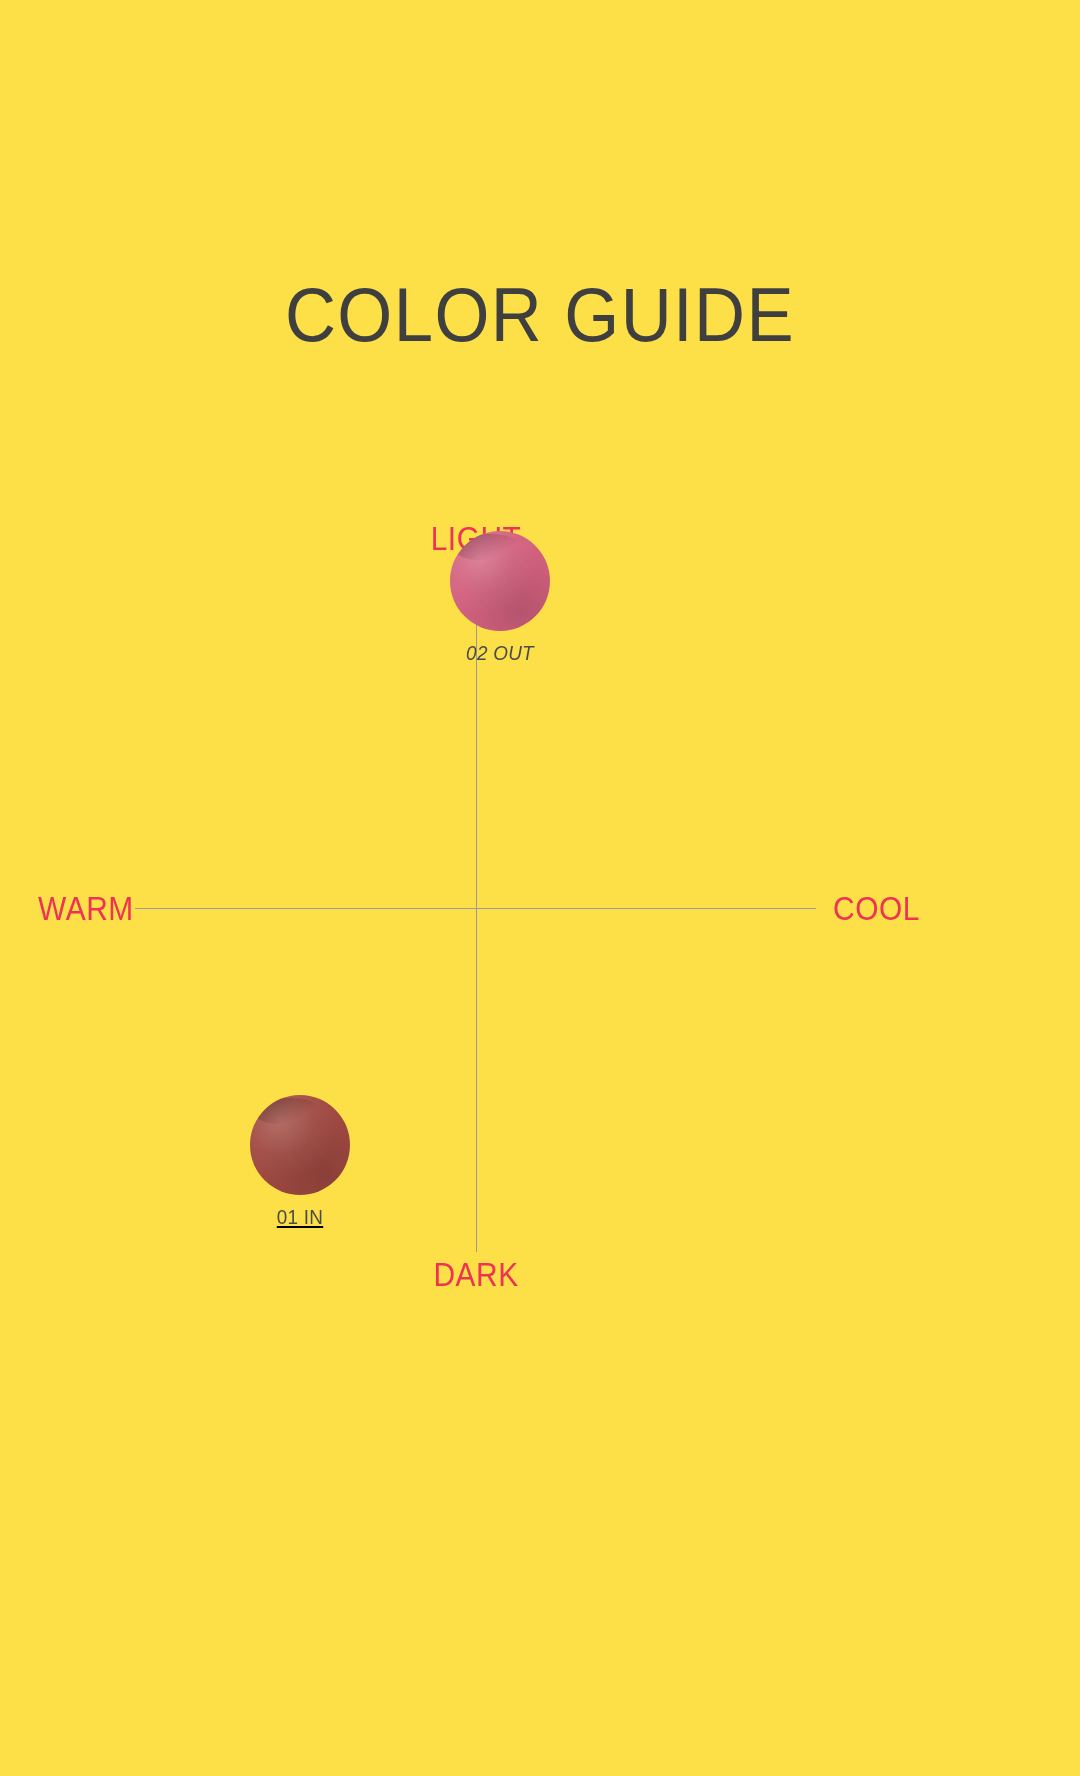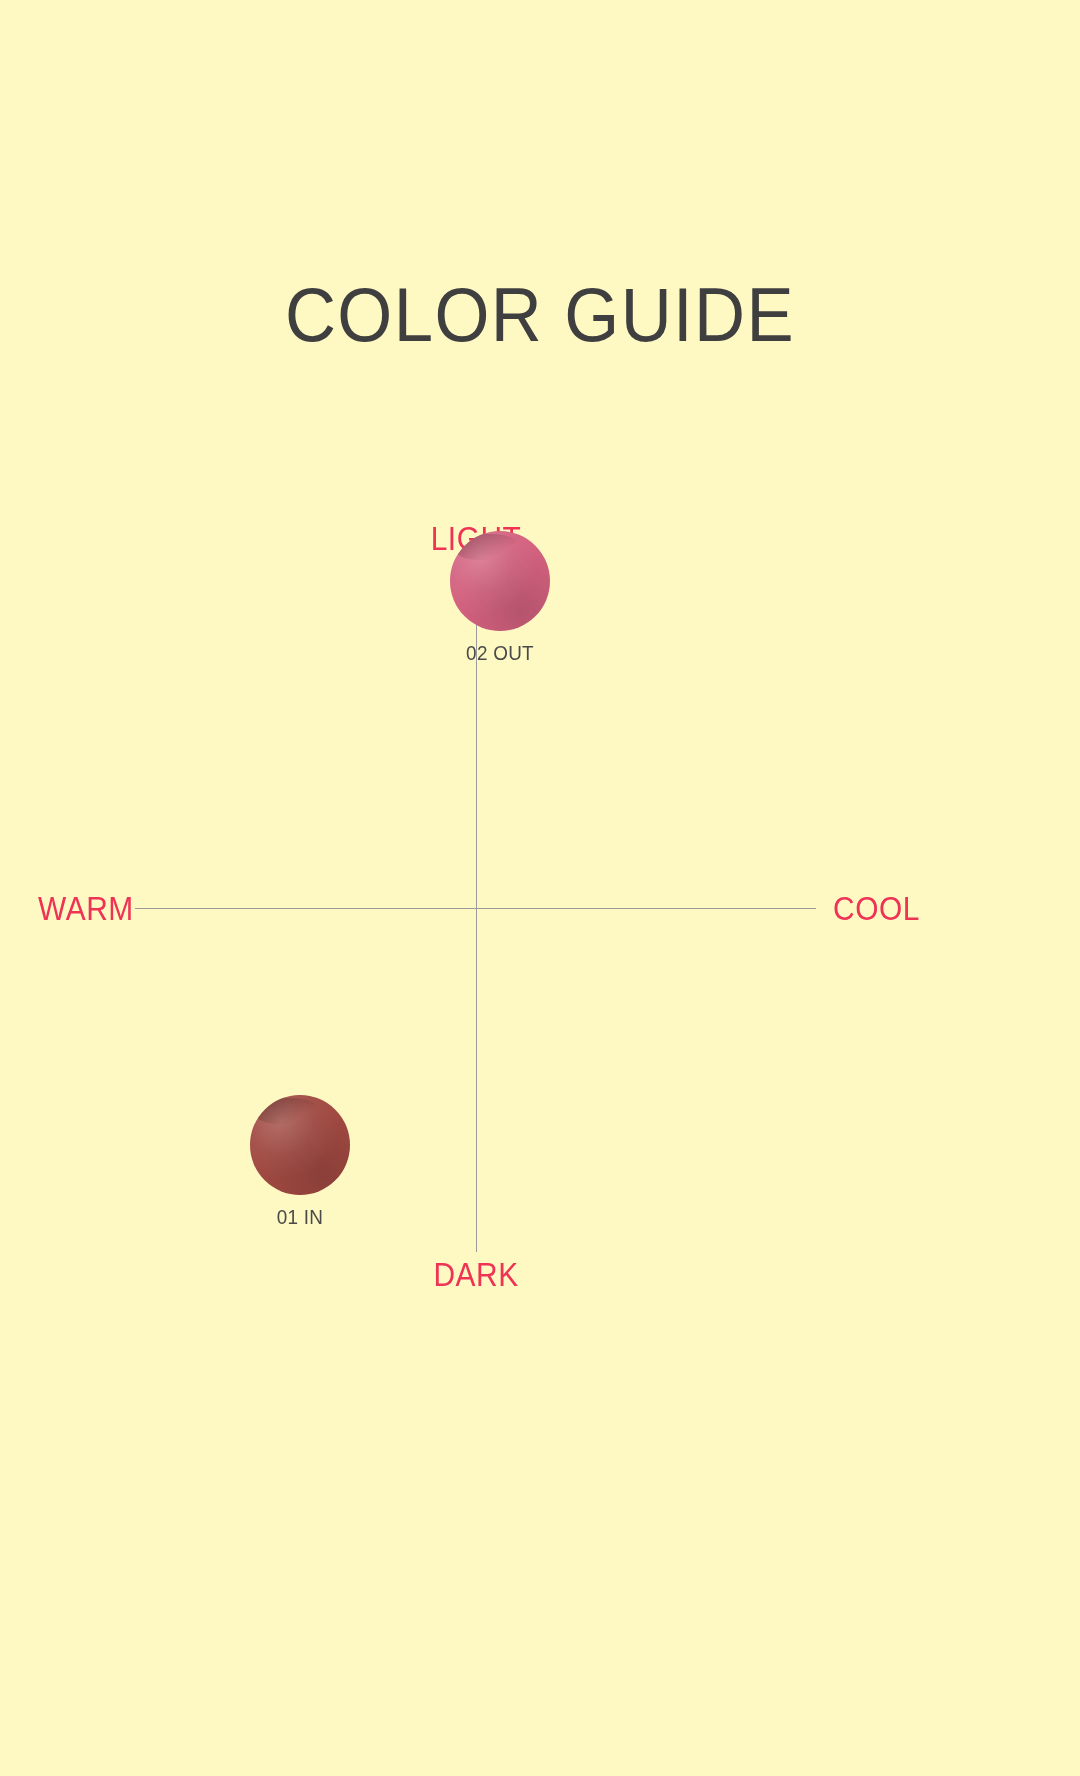--- a/index.html
+++ b/index.html
@@ -137,39 +137,39 @@
     font-weight: 400;
     letter-spacing: 0.3px;
     color: #4a4a4a;
     transform: scaleX(0.9);
     white-space: nowrap;
   }
 </style>
 </head>
 <body>
 
-<div id="guide-root" style="background: #fef9c3;">
+<div id="guide-root" style="background: #fde047;">
 
   <div class="page-title" style="color: rgb(63, 63, 63);">COLOR GUIDE</div>
 
   <div class="axis-line vertical" style="background: rgb(155, 155, 155);"></div>
   <div class="axis-line horizontal" style="background: rgb(155, 155, 155);"></div>
 
   <div class="pole-label pole-light" style="color: rgb(238, 51, 85);">LIGHT</div>
   <div class="pole-label pole-dark" style="color: rgb(238, 51, 85);">DARK</div>
   <div class="pole-label pole-warm" style="color: rgb(238, 51, 85);">WARM</div>
   <div class="pole-label pole-cool" style="color: rgb(238, 51, 85);">COOL</div>
 
 
-  <div class="swatch" id="sw-1" style="left: 450px; top: 531.2px; width: 100px;">
+  <div class="swatch" id="sw-1" style="left: 450px; top: 531.2px; width: 100px; font-style: italic;">
     <div class="swatch-disc" style="width: 100px; height: 100px; background: rgb(212, 98, 127);"></div>
     <div class="swatch-label" style="color: rgb(74, 74, 74);">02 OUT</div>
   </div>
 
 
 
-  <div class="swatch" id="sw-4" style="left: 250px; top: 1094.5px; width: 100px;">
+  <div class="swatch" id="sw-4" style="left: 250px; top: 1094.5px; width: 100px; text-decoration: underline;">
     <div class="swatch-disc" style="width: 100px; height: 100px; background: rgb(161, 74, 66);"></div>
     <div class="swatch-label" style="color: rgb(74, 74, 74);">01 IN</div>
   </div>
 
 
 </div>
 
 </body></html>

